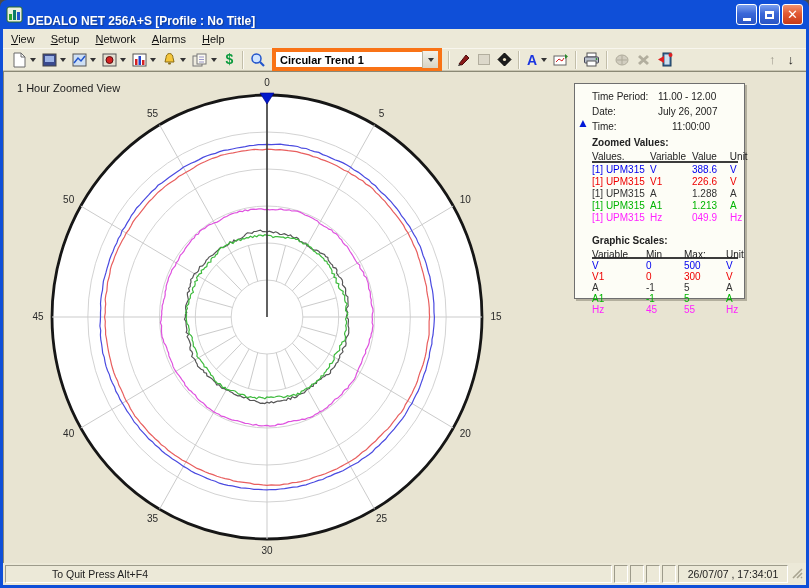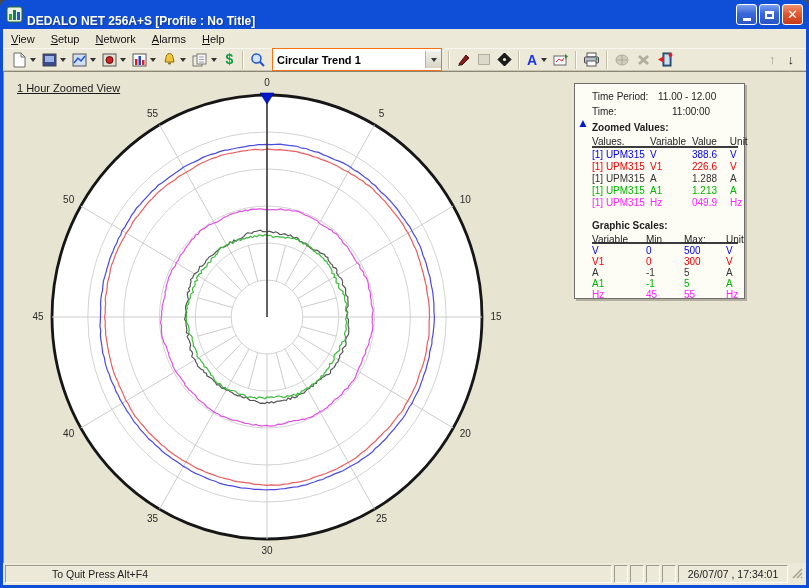--- a/index.html
+++ b/index.html
@@ -34,33 +34,33 @@
   .menu-item u{text-decoration:underline;}
 
   .toolbar{position:absolute;left:0;right:0;top:19px;height:23px;background:#ece9d8;
     border-top:1px solid #f8f6ee;border-bottom:1px solid #c9c5b2;
     display:flex;align-items:center;padding:0 6px;}
   .tbtn{height:20px;display:flex;align-items:center;justify-content:center;padding:0 2px;border:1px solid transparent;}
   .tbtn svg{display:block;}
   .drop{width:0;height:0;border-left:3px solid transparent;border-right:3px solid transparent;
     border-top:4px solid #333;margin-left:3px;}
   .tsep{width:2px;height:18px;margin:0 3px;border-left:1px solid #c2bea9;border-right:1px solid #fbfaf4;}
-  .combo{width:170px;height:23px;background:#fff;border:1px solid #f97316;display:flex;align-items:center;margin:0 3px;}
+  .combo{width:170px;height:23px;background:#fff;border:4px solid #f97316;display:flex;align-items:center;margin:0 3px;}
   .combo-text{flex:1;font-size:11px;font-weight:bold;padding-left:4px;color:#000;white-space:nowrap;overflow:hidden;}
   .combo-btn{width:16px;height:17px;background:linear-gradient(180deg,#f2f1ea,#d8d4c4);border-left:1px solid #b8b4a0;
     display:flex;align-items:center;justify-content:center;}
   .arrow-up,.arrow-dn{font-size:13px;font-weight:bold;line-height:1;padding:0 6px;}
   .arrow-up{color:#9a988a;}
   .arrow-dn{color:#1c1c1c;}
   .tb-right{margin-left:auto;display:flex;align-items:center;}
 
   
   .client{position:absolute;left:0;right:0;top:42px;bottom:22px;background:#e8e4d2;
     border-top:1px solid #8a8875;border-left:1px solid #8a8875;overflow:hidden;}
-  .view-label{position:absolute;left:13px;top:10px;font-size:11px;color:#1a1a1a;text-decoration:underline;}
+  .view-label{position:absolute;left:13px;top:10px;font-size:11px;color:#1a1a1a;}
   #chart-svg{position:absolute;left:0;top:0;}
 
   
   .info-panel{position:absolute;left:570px;top:11px;width:171px;height:216px;
     background:#fdfdf6;border:1px solid #6f6f6f;box-shadow:2px 2px 0 #b3af9e;
     font-size:10px;color:#222;padding:5px 6px 0 17px;line-height:13px;}
   .ip-row{display:grid;grid-template-columns:66px 1fr;height:15px;align-items:center;}
   .ip-cursor-marker{position:absolute;left:2px;top:33px;font-size:12px;color:#0018d8;line-height:1;}
   .ip-title{font-weight:bold;height:14px;margin-top:2px;}
   .cv-grid{display:grid;grid-template-columns:58px 42px 1fr 22px;height:12px;align-items:center;}
@@ -319,20 +319,24 @@
         </svg>
       <div class="view-label">1 Hour Zoomed View</div>
 
       <div class="info-panel">
         <span class="ip-cursor-marker">▲</span>
         <div class="ip-row">
             <span>Time Period:</span>
             <span>11.00 - 12.00</span>
           </div>
         <div class="ip-row">
+            <span>Date:</span>
+            <span>July 26, 2007</span>
+          </div>
+        <div class="ip-row">
             <span>Time:</span>
             <span style="padding-left:14px">11:00:00</span>
           </div>
 
         <div class="ip-title">Zoomed Values:</div>
         <div class="cv-grid hdr">
           <span>Values.</span>
           <span>Variable</span>
           <span class="val">Value</span>
           <span>Unit</span>

